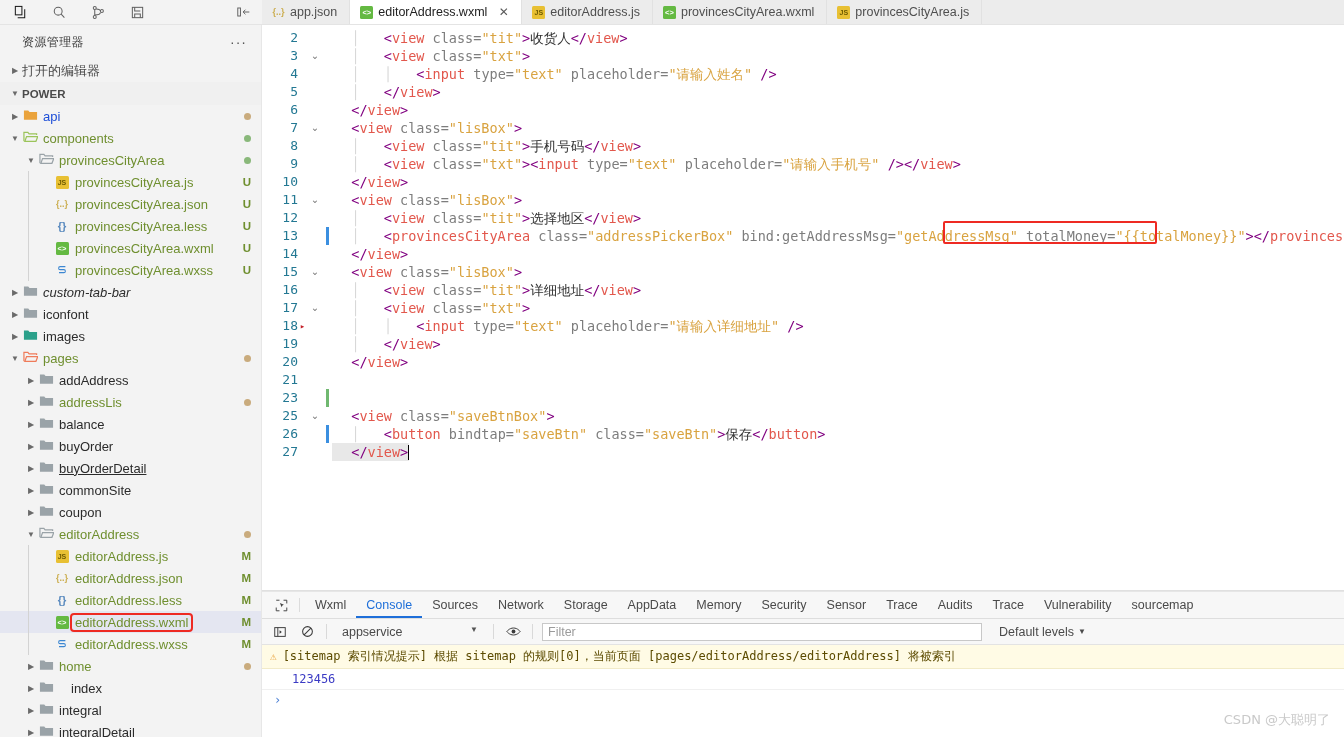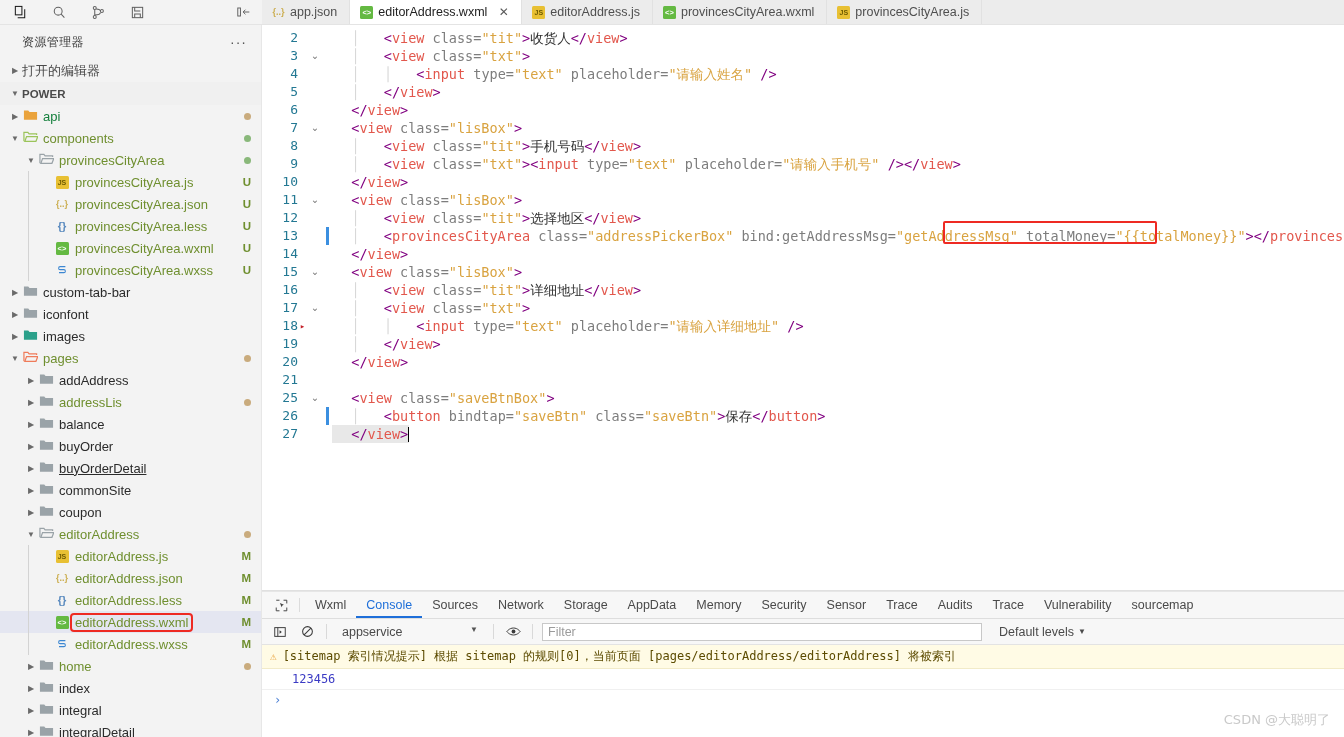--- a/index.html
+++ b/index.html
@@ -278,21 +278,21 @@
         <span>POWER</span>
       </div>
       <div class="tree" id="filetree">
           <div class="row" style="padding-left: 8px;">
             <span class="tw">▶</span>
             <span class="fico">
               <span><svg class="folder-svg" viewBox="0 0 16 13" fill="#eaa33c">
                   <path d="M1 2.3h4.6l1.4 1.6h8v8.1H1z"></path>
                 </svg></span>
             </span>
-            <span class="lbl" style="color: #15803d;">api</span>
+            <span class="lbl" style="color: #1d4ed8;">api</span>
             <span class="dot" style="background: rgb(201, 171, 125);"></span>
           </div>
           <div class="row" style="padding-left: 8px;">
             <span class="tw">▼</span>
             <span class="fico">
               <span><svg class="folder-svg" viewBox="0 0 16 13" fill="none" stroke="#9bc45a" stroke-width="1.3">
                   <path d="M1 11.6V2.2h4.2l1.3 1.6h8V5"></path>
                   <path d="M2 11.6l1.8-5h12l-2 5z"></path>
                 </svg></span>
             </span>
@@ -359,21 +359,21 @@
             <span class="lbl" style="color: rgb(111, 143, 47);">provincesCityArea.wxss</span>
             <span class="status" style="color: rgb(111, 143, 47);">U</span>
           </div>
           <div class="row" style="padding-left: 8px;">
             <span class="tw">▶</span>
             <span class="fico">
               <span><svg class="folder-svg" viewBox="0 0 16 13" fill="#9aa3a8">
                   <path d="M1 2.3h4.6l1.4 1.6h8v8.1H1z"></path>
                 </svg></span>
             </span>
-            <span class="lbl" style="color: rgb(43, 43, 43);">custom-tab-bar</span>
+            <span class="lbl" style="color: rgb(43, 43, 43); font-style: italic;">custom-tab-bar</span>
           </div>
           <div class="row" style="padding-left: 8px;">
             <span class="tw">▶</span>
             <span class="fico">
               <span><svg class="folder-svg" viewBox="0 0 16 13" fill="#9aa3a8">
                   <path d="M1 2.3h4.6l1.4 1.6h8v8.1H1z"></path>
                 </svg></span>
             </span>
             <span class="lbl" style="color: rgb(43, 43, 43);">iconfont</span>
           </div>
@@ -531,21 +531,21 @@
             <span class="lbl" style="color: rgb(111, 143, 47);">home</span>
             <span class="dot" style="background: rgb(201, 171, 125);"></span>
           </div>
           <div class="row" style="padding-left: 24px;">
             <span class="tw">▶</span>
             <span class="fico">
               <span><svg class="folder-svg" viewBox="0 0 16 13" fill="#9aa3a8">
                   <path d="M1 2.3h4.6l1.4 1.6h8v8.1H1z"></path>
                 </svg></span>
             </span>
-            <span class="lbl" style="color: rgb(43, 43, 43);">index</span>
+            <span class="lbl" style="color: rgb(43, 43, 43); margin-left: 12px;">index</span>
           </div>
           <div class="row" style="padding-left: 24px;">
             <span class="tw">▶</span>
             <span class="fico">
               <span><svg class="folder-svg" viewBox="0 0 16 13" fill="#9aa3a8">
                   <path d="M1 2.3h4.6l1.4 1.6h8v8.1H1z"></path>
                 </svg></span>
             </span>
             <span class="lbl" style="color: rgb(43, 43, 43);">integral</span>
           </div>
@@ -578,20 +578,21 @@
             <div class="cline"><span class="gutter-num">12</span><span class="gutter-mark"></span><span class="gutter-fold"></span><span class="gutter-bar"></span><span class="ctext">&nbsp;&nbsp;<span class="ind">│</span>&nbsp;&nbsp;&nbsp;<span class="t-punct">&lt;</span><span class="t-tag">view</span><span class="t-plain">&nbsp;</span><span class="t-attr">class</span><span class="t-eq">=</span><span class="t-str">"tit"</span><span class="t-punct">&gt;</span><span class="t-cn">选择地区</span><span class="t-punct">&lt;/</span><span class="t-tag">view</span><span class="t-punct">&gt;</span></span></div>
             <div class="cline"><span class="gutter-num">13</span><span class="gutter-mark"></span><span class="gutter-fold"></span><span class="gutter-bar bar-blue"><i></i></span><span class="ctext">&nbsp;&nbsp;<span class="ind">│</span>&nbsp;&nbsp;&nbsp;<span class="t-punct">&lt;</span><span class="t-tag">provincesCityArea</span><span class="t-plain">&nbsp;</span><span class="t-attr">class</span><span class="t-eq">=</span><span class="t-str">"addressPickerBox"</span><span class="t-plain">&nbsp;</span><span class="t-attr">bind:getAddressMsg</span><span class="t-eq">=</span><span class="t-str">"getAddressMsg"</span><span class="t-plain">&nbsp;</span><span class="t-attr">totalMoney</span><span class="t-eq">=</span><span class="t-str">"</span><span class="t-brace">{{</span><span class="t-str">totalMoney</span><span class="t-brace">}}</span><span class="t-str">"</span><span class="t-punct">&gt;</span><span class="t-punct">&lt;/</span><span class="t-tag">provincesCityArea</span></span></div>
             <div class="cline"><span class="gutter-num">14</span><span class="gutter-mark"></span><span class="gutter-fold"></span><span class="gutter-bar"></span><span class="ctext">&nbsp;&nbsp;<span class="t-punct">&lt;/</span><span class="t-tag">view</span><span class="t-punct">&gt;</span></span></div>
             <div class="cline"><span class="gutter-num">15</span><span class="gutter-mark"></span><span class="gutter-fold">⌄</span><span class="gutter-bar"></span><span class="ctext">&nbsp;&nbsp;<span class="t-punct">&lt;</span><span class="t-tag">view</span><span class="t-plain">&nbsp;</span><span class="t-attr">class</span><span class="t-eq">=</span><span class="t-str">"lisBox"</span><span class="t-punct">&gt;</span></span></div>
             <div class="cline"><span class="gutter-num">16</span><span class="gutter-mark"></span><span class="gutter-fold"></span><span class="gutter-bar"></span><span class="ctext">&nbsp;&nbsp;<span class="ind">│</span>&nbsp;&nbsp;&nbsp;<span class="t-punct">&lt;</span><span class="t-tag">view</span><span class="t-plain">&nbsp;</span><span class="t-attr">class</span><span class="t-eq">=</span><span class="t-str">"tit"</span><span class="t-punct">&gt;</span><span class="t-cn">详细地址</span><span class="t-punct">&lt;/</span><span class="t-tag">view</span><span class="t-punct">&gt;</span></span></div>
             <div class="cline"><span class="gutter-num">17</span><span class="gutter-mark"></span><span class="gutter-fold">⌄</span><span class="gutter-bar"></span><span class="ctext">&nbsp;&nbsp;<span class="ind">│</span>&nbsp;&nbsp;&nbsp;<span class="t-punct">&lt;</span><span class="t-tag">view</span><span class="t-plain">&nbsp;</span><span class="t-attr">class</span><span class="t-eq">=</span><span class="t-str">"txt"</span><span class="t-punct">&gt;</span></span></div>
             <div class="cline"><span class="gutter-num">18</span><span class="gutter-mark">▸</span><span class="gutter-fold"></span><span class="gutter-bar"></span><span class="ctext">&nbsp;&nbsp;<span class="ind">│</span>&nbsp;&nbsp;&nbsp;<span class="ind">│</span>&nbsp;&nbsp;&nbsp;<span class="t-punct">&lt;</span><span class="t-tag">input</span><span class="t-plain">&nbsp;</span><span class="t-attr">type</span><span class="t-eq">=</span><span class="t-str">"text"</span><span class="t-plain">&nbsp;</span><span class="t-attr">placeholder</span><span class="t-eq">=</span><span class="t-str">"</span><span class="t-cnstr">请输入详细地址</span><span class="t-str">"</span><span class="t-plain">&nbsp;</span><span class="t-punct">/&gt;</span></span></div>
             <div class="cline"><span class="gutter-num">19</span><span class="gutter-mark"></span><span class="gutter-fold"></span><span class="gutter-bar"></span><span class="ctext">&nbsp;&nbsp;<span class="ind">│</span>&nbsp;&nbsp;&nbsp;<span class="t-punct">&lt;/</span><span class="t-tag">view</span><span class="t-punct">&gt;</span></span></div>
             <div class="cline"><span class="gutter-num">20</span><span class="gutter-mark"></span><span class="gutter-fold"></span><span class="gutter-bar"></span><span class="ctext">&nbsp;&nbsp;<span class="t-punct">&lt;/</span><span class="t-tag">view</span><span class="t-punct">&gt;</span></span></div>
             <div class="cline"><span class="gutter-num">21</span><span class="gutter-mark"></span><span class="gutter-fold"></span><span class="gutter-bar"></span><span class="ctext">&nbsp;&nbsp;</span></div>
+            <div class="cline"><span class="gutter-num">23</span><span class="gutter-mark"></span><span class="gutter-fold"></span><span class="gutter-bar bar-green"><i></i></span><span class="ctext">&nbsp;&nbsp;</span></div>
             <div class="cline"><span class="gutter-num">25</span><span class="gutter-mark"></span><span class="gutter-fold">⌄</span><span class="gutter-bar"></span><span class="ctext">&nbsp;&nbsp;<span class="t-punct">&lt;</span><span class="t-tag">view</span><span class="t-plain">&nbsp;</span><span class="t-attr">class</span><span class="t-eq">=</span><span class="t-str">"saveBtnBox"</span><span class="t-punct">&gt;</span></span></div>
             <div class="cline"><span class="gutter-num">26</span><span class="gutter-mark"></span><span class="gutter-fold"></span><span class="gutter-bar bar-blue"><i></i></span><span class="ctext">&nbsp;&nbsp;<span class="ind">│</span>&nbsp;&nbsp;&nbsp;<span class="t-punct">&lt;</span><span class="t-tag">button</span><span class="t-plain">&nbsp;</span><span class="t-attr">bindtap</span><span class="t-eq">=</span><span class="t-str">"saveBtn"</span><span class="t-plain">&nbsp;</span><span class="t-attr">class</span><span class="t-eq">=</span><span class="t-str">"saveBtn"</span><span class="t-punct">&gt;</span><span class="t-cn">保存</span><span class="t-punct">&lt;/</span><span class="t-tag">button</span><span class="t-punct">&gt;</span></span></div>
             <div class="cline"><span class="gutter-num">27</span><span class="gutter-mark"></span><span class="gutter-fold"></span><span class="gutter-bar"></span><span class="ctext" style="background: rgb(232, 232, 232);">&nbsp;&nbsp;<span class="t-punct">&lt;/</span><span class="t-tag">view</span><span class="t-punct">&gt;</span><span class="cursor"></span></span></div>
           </div>
         <div class="code-redbox" style="left:681px; top:196px; width:214px; height:23px;"></div>
         <div class="vscroll-right"></div>
       </div>
 
       <div class="panel">
 

